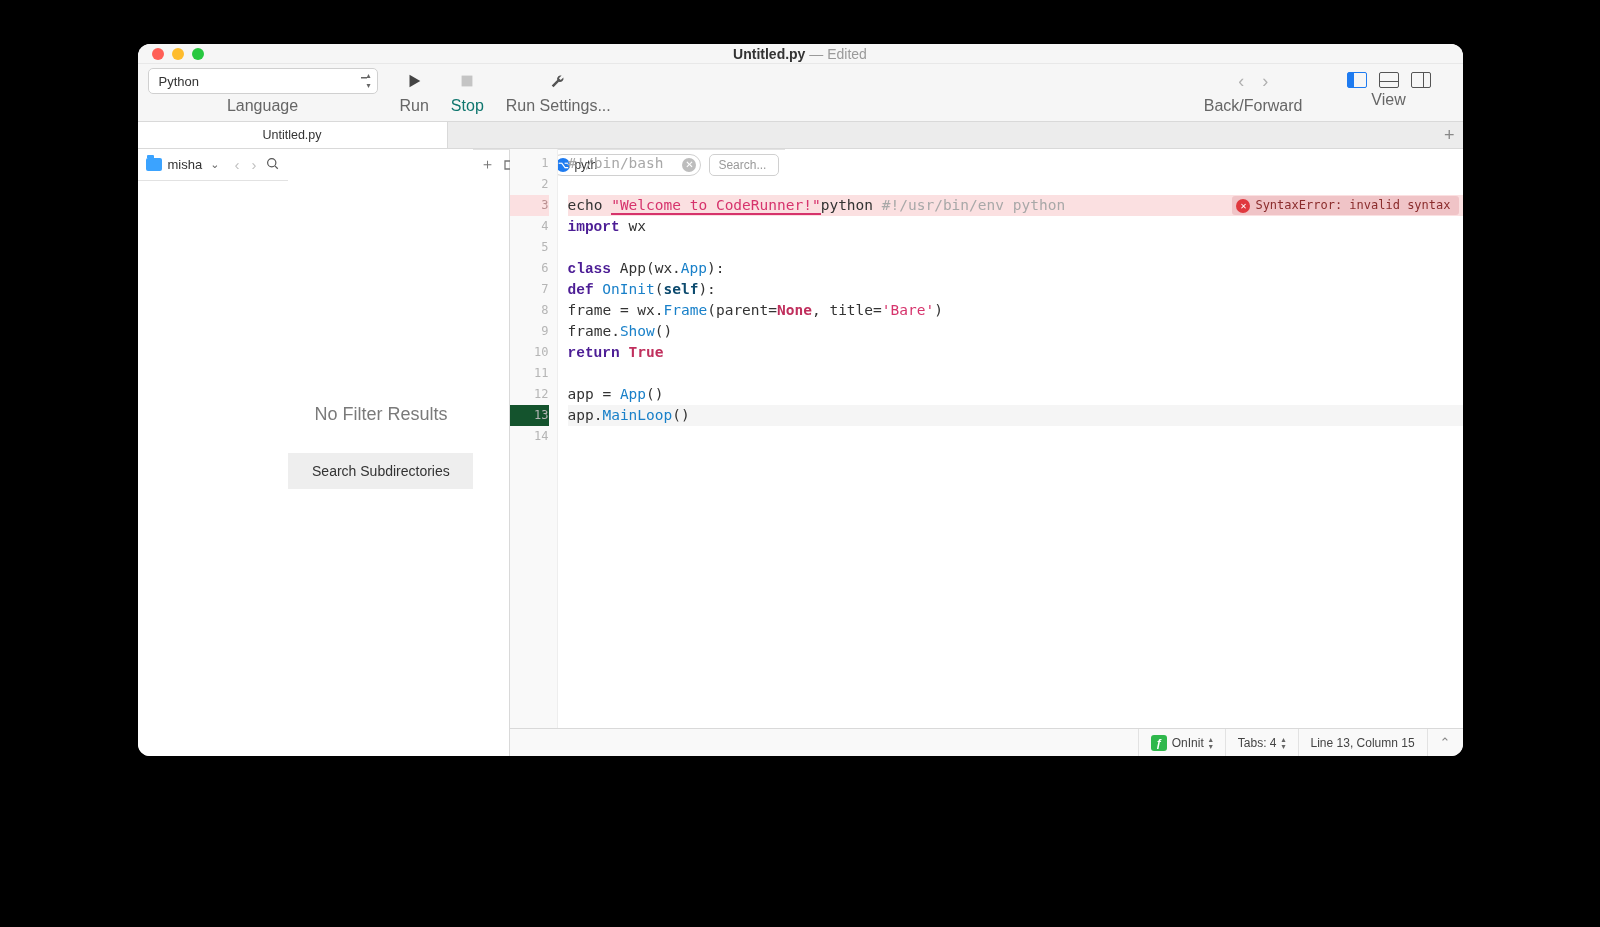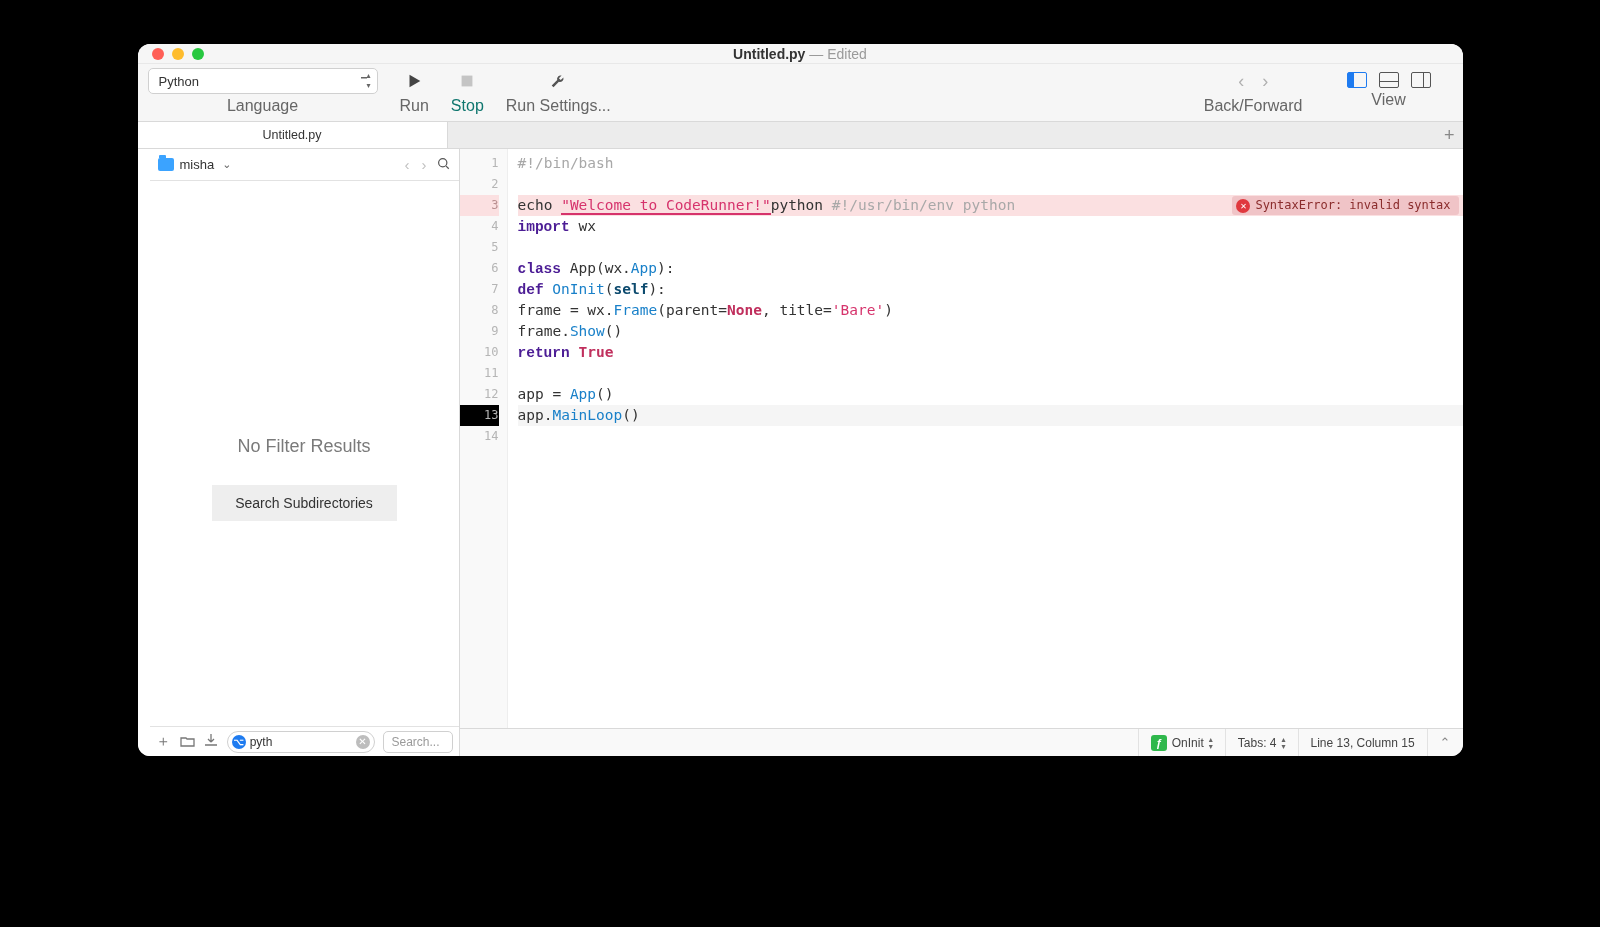--- a/index.html
+++ b/index.html
@@ -98,22 +98,22 @@
     width:310px; background:#fff; border-right:1px solid #d9d9d9;
     display:flex; align-items:center; justify-content:center; font-size:12.5px;
   }
   .tab-add { position:absolute; right:8px; top:3px; color:#888; font-size:18px; cursor:default;}
 
   
   .mainsplit { flex:1; display:flex; min-height:0; }
 
   
   .sidebar {
-    width: 322px; background:#fff; border-right:1px solid #d9d9d9;
-    display:flex; flex-direction:column;padding-left:12px;
+    width: 372px; background:#fff; border-right:1px solid #d9d9d9;
+    display:flex; 
   }
   .sb-top {
     height:32px; border-bottom:1px solid #e2e2e2;
     display:flex; align-items:center; padding:0 8px; gap:6px;
   }
   .folder-chip {
     display:flex; align-items:center; gap:6px; font-size:13px;
   }
   .folder-icon { width:16px;height:13px;background:#3ba3ff;border-radius:2px;position:relative;}
   .folder-icon::before{content:"";position:absolute;top:-3px;left:1px;width:7px;height:3px;background:#3ba3ff;border-radius:1px 1px 0 0;}
@@ -150,21 +150,21 @@
   
   .editor { flex:1; display:flex; flex-direction:column; min-width:0;}
   .code-area { flex:1; display:flex; font-family:"SF Mono",Menlo,Consolas,monospace; font-size:14.5px; line-height:21px; overflow:hidden;}
   .gutter {
     width:48px; background:#f9f9f9; border-right:1px solid #eee;
     text-align:right; padding:4px 8px 0 0; color:#b5b5b5; font-size:12px;
     position:relative;
   }
   .gutter .ln{height:21px;}
   .gutter .ln.err{background:#fbe0e1;color:#b98f90;}
-  .gutter .ln.current{background:#000000;}
+  .gutter .ln.current{background:#14532d;}
   .code {
     flex:1; padding:4px 0 0 10px; position:relative; white-space:pre;
     font-family:inherit;
   }
   .codeline{height:21px; position:relative; padding-right:24px;}
   .codeline.err{background:#fbe0e1;}
   .codeline.current{background:#f5f5f5;}
   .tok-comment{color:#a8a8a8;}
   .tok-kw{color:#4c1d95;font-weight:600;font-family:Liberation Mono, monospace;}
   .tok-kw2{color:#0c4a6e;font-weight:600;}

